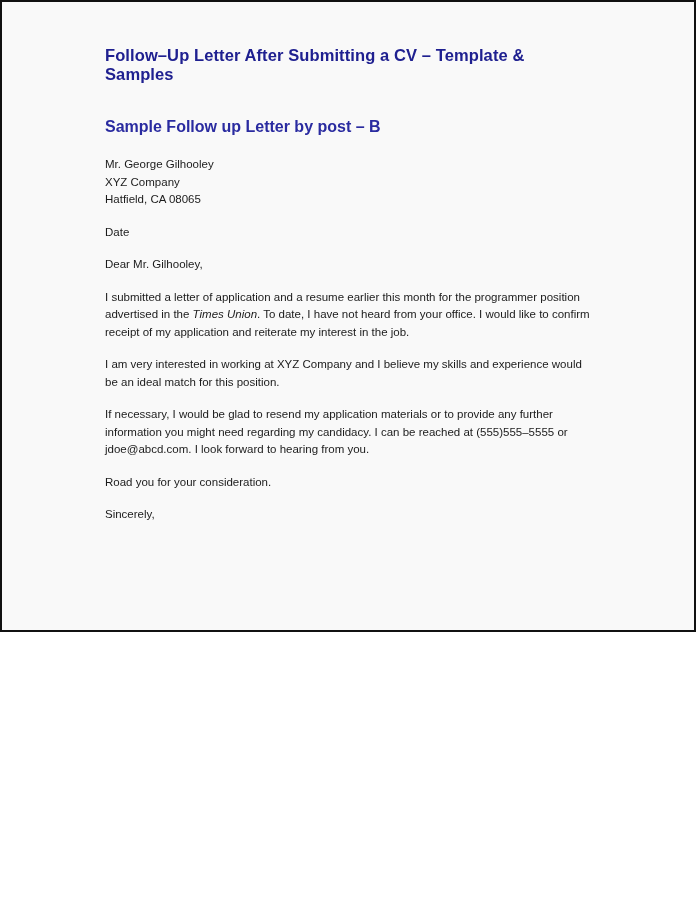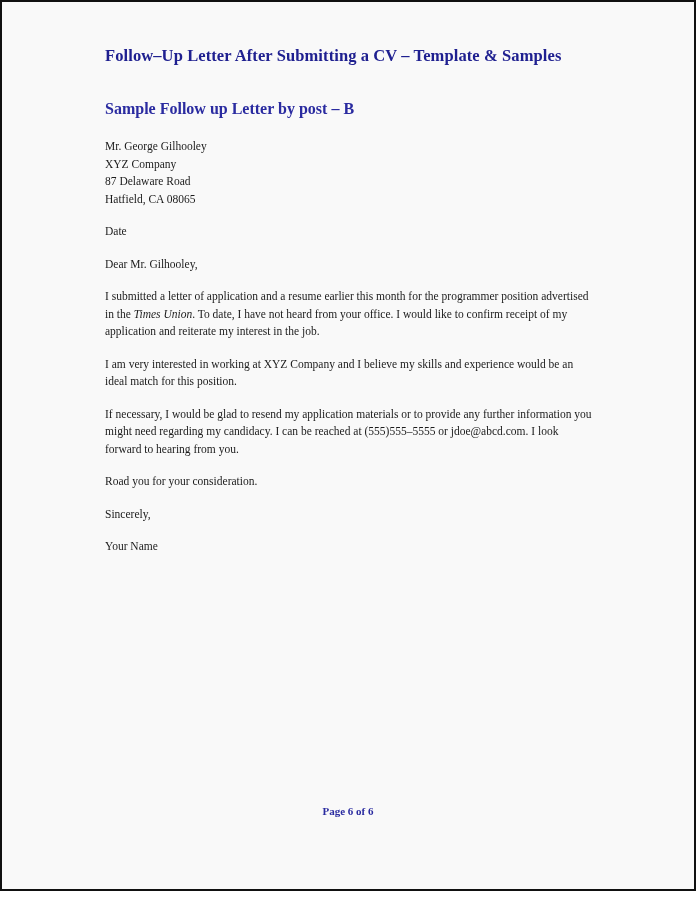--- a/index.html
+++ b/index.html
@@ -4,26 +4,25 @@
 <style>
   html, body {
     margin: 0;
     padding: 0;
     background: #ffffff;
     font-family: "Liberation Sans", "DejaVu Sans", sans-serif;
   }
   .page {
     position: relative;
     width: 696px;
-    height: 891px;
+    height: 632px;
     box-sizing: border-box;
     background: #f9f9f9;
     border: 2px solid #111111;
     overflow: hidden;
-    font-family: Liberation Serif, serif;
   }
   .content {
     padding: 44px 100px 0 103px;
   }
   .doc-title {
     margin: 0 0 34px 0;
     font-size: 16.5px;
     font-weight: bold;
     color: #1f2090;
     letter-spacing: 0.1px;
@@ -68,21 +67,20 @@
 
     <h1 class="doc-title">Follow–Up Letter After Submitting a CV – Template &amp; Samples</h1>
 
     <h2 class="doc-subtitle">Sample Follow up Letter by post – B</h2>
 
     <div class="letter">
 
       <div class="block">
         <p class="addr-line">Mr. George Gilhooley</p>
         <p class="addr-line">XYZ Company</p>
-        <p class="addr-line">87 Delaware Road</p>
         <p class="addr-line">Hatfield, CA 08065</p>
       </div>
 
       <div class="block">
         <p>Date</p>
       </div>
 
       <div class="block">
         <p>Dear Mr. Gilhooley,</p>
       </div>
@@ -100,21 +98,18 @@
       </div>
 
       <div class="block">
         <p>Road you for your consideration.</p>
       </div>
 
       <div class="block">
         <p>Sincerely,</p>
       </div>
 
-      <div class="block">
-        <p>Your Name</p>
-      </div>
 
     </div>
   </div>
 
   <div class="footer">Page 6 of 6</div>
 </div>
 
 </body></html>

